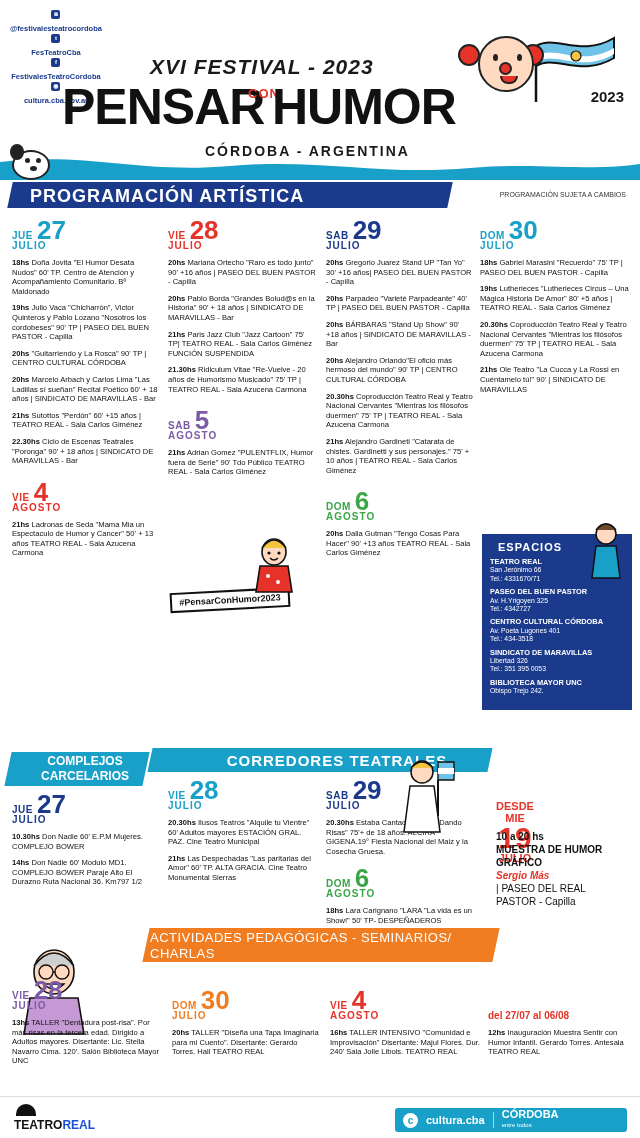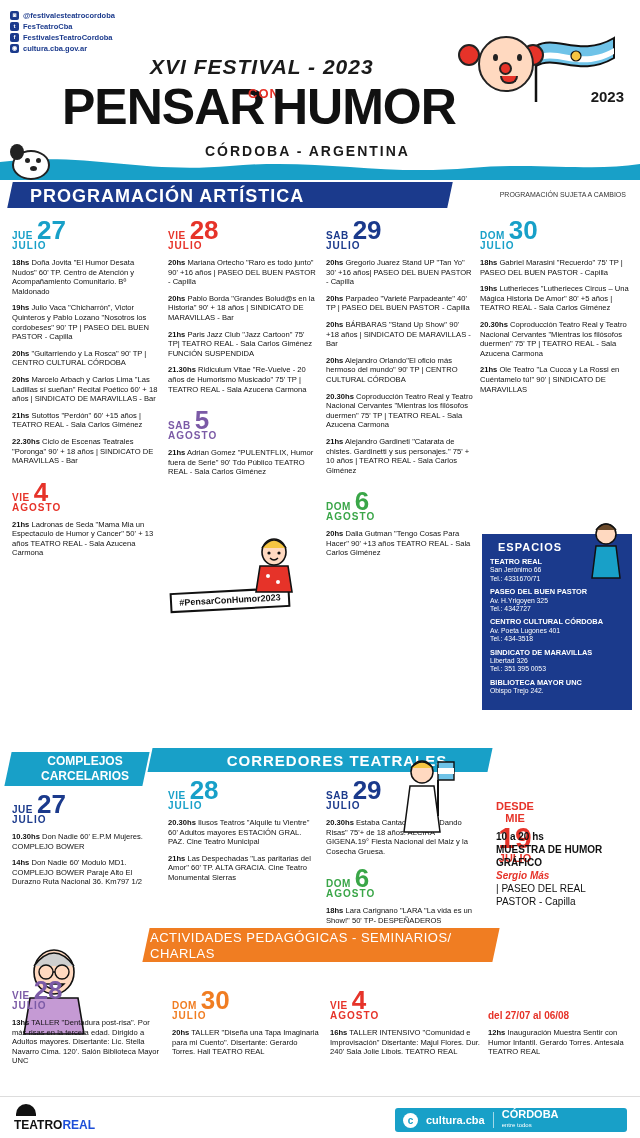--- a/index.html
+++ b/index.html
@@ -8,21 +8,21 @@
     font-family: "Liberation Sans", sans-serif;
     background: #ffffff;
     position: relative;
     overflow: hidden;
     color: #1a1a1a;
   }
   .poster { position: relative; width: 640px; height: 1138px; background:#fff; }
 
   
   .social { position:absolute; top:10px; left:10px; font-size:7.5px; line-height:11px; color:#1b3a8c; font-weight:bold;}
-  .social div { display:flex; align-items:center; gap:4px; }
+  .social div { display:flex; align-items:center; gap:4px;flex-direction:column; }
   .sic { display:inline-block; width:9px; height:9px; border-radius:2px; background:#1b3a8c; color:#fff; font-size:6px; line-height:9px; text-align:center; }
 
   
   .header { position:absolute; top:0; left:0; width:640px; height:175px; }
   .xvi { position:absolute; top:55px; left:150px; font-size:21px; font-weight:bold; letter-spacing:1px; color:#1a1a1a; font-style:italic;}
   .pensar {
     position:absolute; top:78px; left:62px;
     font-size:50px; font-weight:bold; letter-spacing:-1px;
     color:#111;
     font-family:"Liberation Sans", sans-serif;

